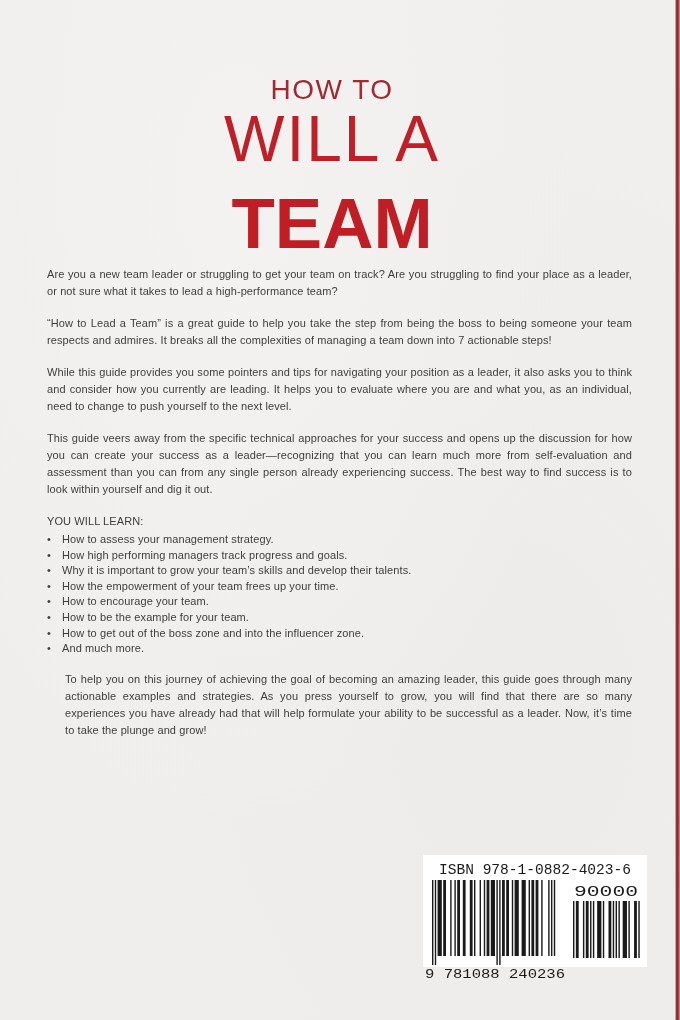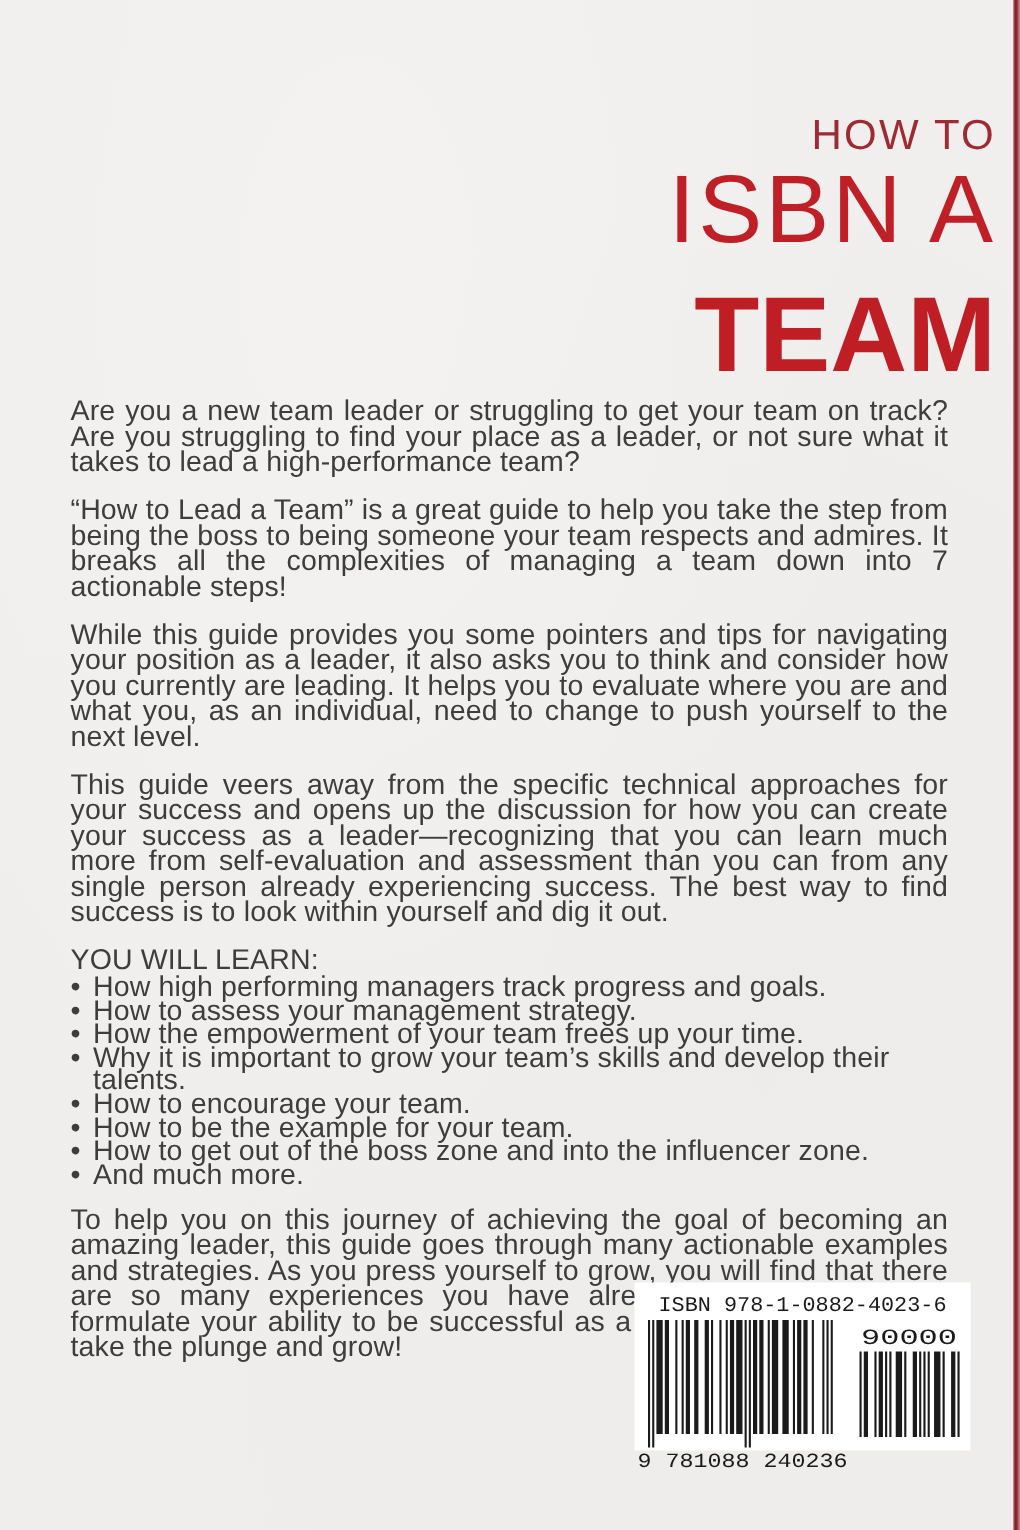--- a/index.html
+++ b/index.html
@@ -21,42 +21,42 @@
   
   .edge-right{
     position:absolute;top:0;right:0;bottom:0;width:5px;
     background:linear-gradient(to right,
       rgba(233,231,230,0) 0px,#a84b52 1px,#7e2530 2px,#8e2c36 3px,#cc9a9e 5px);
   }
   
   .title-block{
     position:absolute;top:72px;left:0;width:100%;
     padding-right:16px;box-sizing:border-box;
-    text-align:right;
+    text-align:center;
   }
   .title-line1{
     font-size:28px;line-height:36px;font-weight:400;
     letter-spacing:1.5px;color:#9e2a33;
   }
   .title-line2{
     font-size:64px;line-height:62px;font-weight:400;
     letter-spacing:2px;color:#bf2027;
   }
   .title-line3{
     font-size:71px;line-height:70px;font-weight:700;
     letter-spacing:0px;color:#bf1f24;margin-top:19px;
   }
   
   .body-text{
     position:absolute;top:266px;left:47px;right:48px;
-    font-size:19px;line-height:17px;color:#3e3d3d;
+    font-size:11px;line-height:17px;color:#3e3d3d;
     letter-spacing:0.1px;
   }
   .body-text p{margin:0 0 15px 0;text-align:justify;}
-  .body-text p:last-child{margin-bottom:0;}
+  .body-text p:last-child{margin-bottom:0;margin-left:18px;}
   .learn-heading{
     margin:0 0 2px 0 !important;text-align:left;
   }
   ul.learn-list{
     list-style:none;margin:0 0 14px 0;padding:0;
   }
   ul.learn-list li{
     line-height:15.6px;padding-left:15px;text-indent:-15px;
     text-align:left;
   }
@@ -68,35 +68,35 @@
   }
   .barcode-box svg{display:block;}
 </style>
 </head>
 <body>
 
 <div class="cover">
 
   <div class="title-block">
     <div class="title-line1">HOW TO</div>
-    <div class="title-line2">ISBN A</div>
+    <div class="title-line2">WILL A</div>
     <div class="title-line3">TEAM</div>
   </div>
 
   <div class="body-text">
     <p>Are you a new team leader or struggling to get your team on track? Are you struggling to find your place as a leader, or not sure what it takes to lead a high-performance team?</p>
     <p>“How to Lead a Team” is a great guide to help you take the step from being the boss to being someone your team respects and admires. It breaks all the complexities of managing a team down into 7 actionable steps!</p>
     <p>While this guide provides you some pointers and tips for navigating your position as a leader, it also asks you to think and consider how you currently are leading. It helps you to evaluate where you are and what you, as an individual, need to change to push yourself to the next level.</p>
     <p>This guide veers away from the specific technical approaches for your success and opens up the discussion for how you can create your success as a leader—recognizing that you can learn much more from self-evaluation and assessment than you can from any single person already experiencing success. The best way to find success is to look within yourself and dig it out.</p>
     <p class="learn-heading">YOU WILL LEARN:</p>
     <ul class="learn-list" id="learn-list">
+        <li><span class="bullet-dot">•</span>How to assess your management strategy.</li>
         <li><span class="bullet-dot">•</span>How high performing managers track progress and goals.</li>
-        <li><span class="bullet-dot">•</span>How to assess your management strategy.</li>
+        <li><span class="bullet-dot">•</span>Why it is important to grow your team’s skills and develop their talents.</li>
         <li><span class="bullet-dot">•</span>How the empowerment of your team frees up your time.</li>
-        <li><span class="bullet-dot">•</span>Why it is important to grow your team’s skills and develop their talents.</li>
         <li><span class="bullet-dot">•</span>How to encourage your team.</li>
         <li><span class="bullet-dot">•</span>How to be the example for your team.</li>
         <li><span class="bullet-dot">•</span>How to get out of the boss zone and into the influencer zone.</li>
         <li><span class="bullet-dot">•</span>And much more.</li>
       </ul>
     <p>To help you on this journey of achieving the goal of becoming an amazing leader, this guide goes through many actionable examples and strategies. As you press yourself to grow, you will find that there are so many experiences you have already had that will help formulate your ability to be successful as a leader. Now, it’s time to take the plunge and grow!</p>
   </div>
 
   <div class="barcode-box">
     <svg id="barcode-svg" width="224" height="134" viewBox="0 0 224 134" xmlns="http://www.w3.org/2000/svg">

